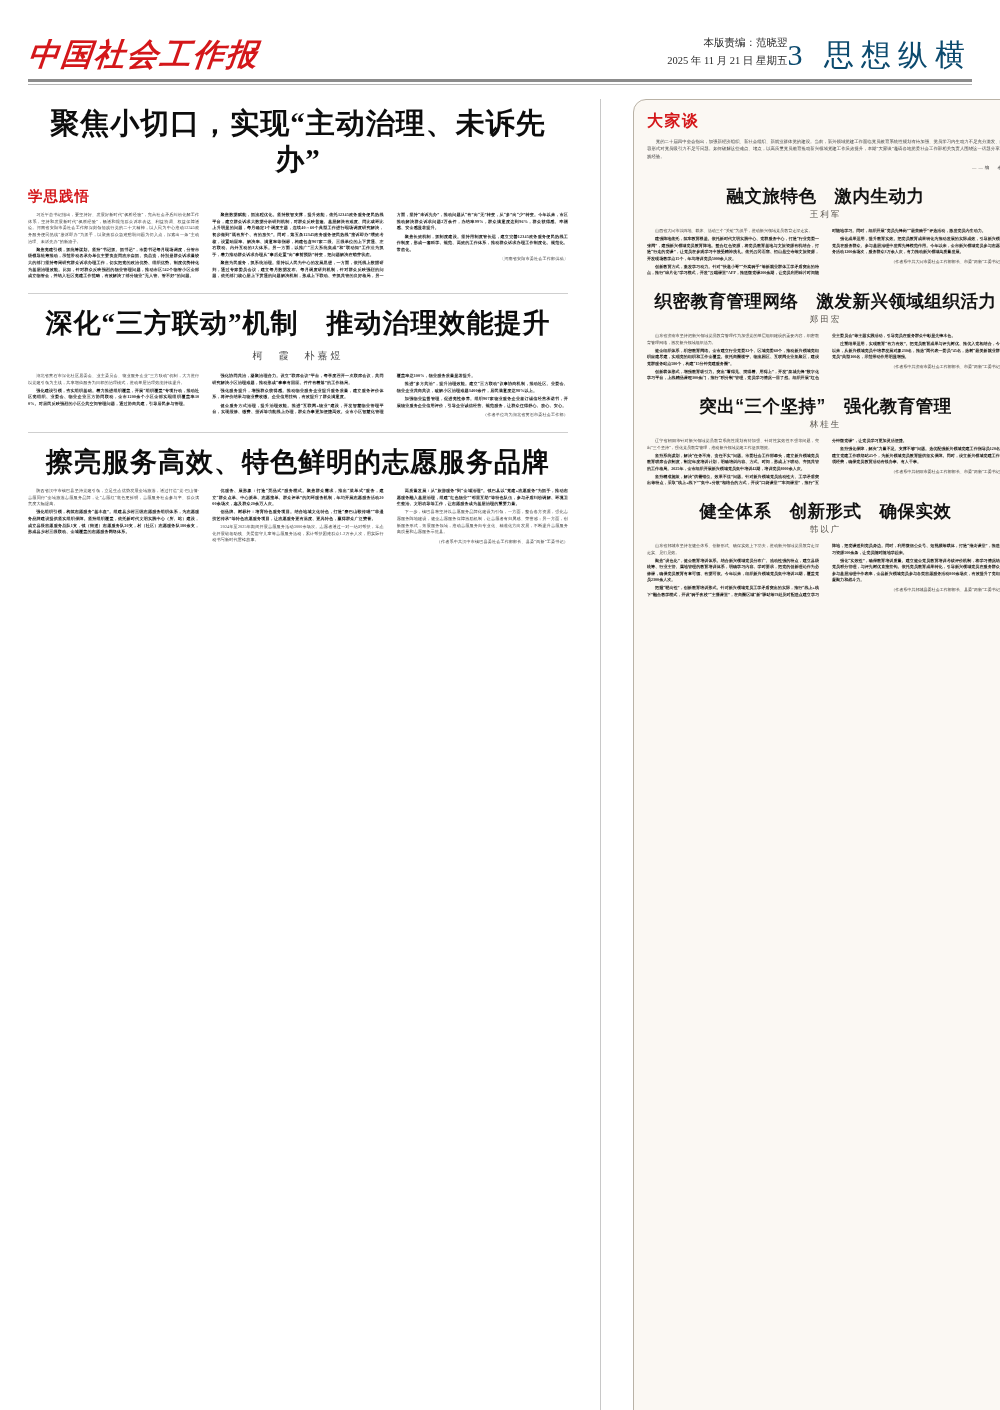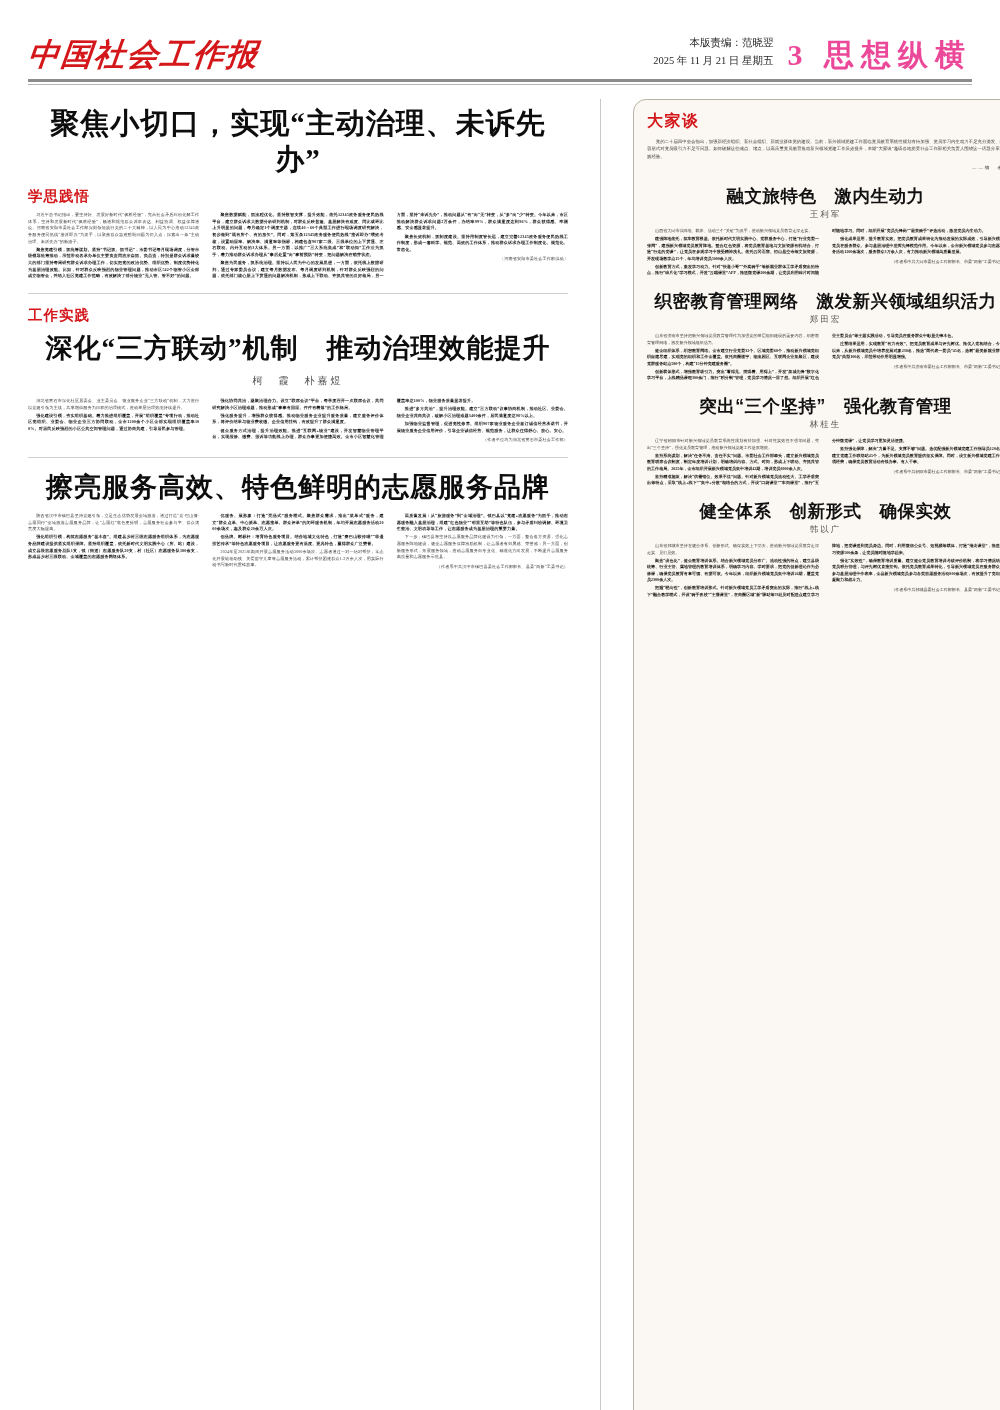--- a/index.html
+++ b/index.html
@@ -22,26 +22,26 @@
   .logo-text{
     font-family:"Liberation Serif","DejaVu Serif",serif;
     font-size:31px;font-weight:bold;color:#d4171a;
     letter-spacing:2px;
     font-style:italic;
     transform:skewX(-6deg);
     white-space:nowrap;
     line-height:1.1;
   }
   .masthead-right{
-    flex:0 0 auto;text-align:right;display:flex;align-items:flex-end;gap:14px;
+    flex:0 0 auto;text-align:right;display:flex;align-items:flex-end;gap:0;
     padding-bottom:2px;
   }
   .mh-meta{font-size:10.5px;line-height:1.7;color:#2a2a2a;text-align:right;white-space:nowrap;}
   .mh-section{
-    font-size:30px;font-weight:bold;letter-spacing:7px;color:#ec4899;
+    font-size:30px;font-weight:normal;letter-spacing:7px;color:#0c4a6e;
     white-space:nowrap;line-height:1;
   }
   .mh-rule{
     margin-top:7px;height:3px;background:#8c8c8c;width:100%;
   }
   .mh-rule2{height:1px;background:#b4b4b4;margin-top:2px;width:100%;}
 
   
   .body-grid{display:flex;gap:16px;margin-top:14px;}
   .left-col{width:540px;flex:0 0 540px;}
@@ -150,21 +150,20 @@
           <p class="sub">聚焦数据赋能，抓流程优化。坚持数智支撑，提升效能，依托12345政务服务便民热线平台，建立群众诉求大数据分析研判机制，对群众反映普遍、基层解决有难度、同比或环比上升明显的问题，每月确定1个调度主题，连续40～60个典型工作进行现场调度研究解决，初步做到“既有所个、有的放矢”。同时，第五条12345政务服务便民热线“接诉即办”绩效考核，设置响应率、解决率、满意率等指标，构建包含907家二级、三级单位的上下贯通、左右联动、内外互动的3大体系。另一方面，以推广“三大系统集成”和“联动知”工作法为抓手，着力推动群众诉求办理从“事后处置”向“事前预防”转变，把问题解决在萌芽状态。</p>
           <p class="sub">聚焦为民服务，抓系统治理。坚持以人民为中心的发展思想，一方面，依托线上数据研判，通过专家委员会议，建立每月数据发布、每月调度研判机制，针对群众反映强烈的问题，依托部门核心层上下贯通的问题解决机制，形成上下联动、齐抓共管的良好格局，另一方面，坚持“未诉先办”，推动问题从“有”向“无”转变，从“多”向“少”转变。今年以来，市区推动解决群众诉求问题2万余件，办结率99%，群众满意度达到96%，群众获得感、幸福感、安全感显著提升。</p>
           <p class="sub">聚焦长效机制，抓制度建设。坚持用制度管长远，建立完善12345政务服务便民热线工作制度，形成一套科学、规范、高效的工作体系，推动群众诉求办理工作制度化、规范化、常态化。</p>
           <p class="attrib">〔河南省安阳市委社会工作部供稿〕</p>
         </div>
       </div>
 
       <div class="hr-thin"></div>
 
       <div>
-        <div class="kicker">工作实践</div>
         <div class="headline-2">深化“三方联动”机制　推动治理效能提升</div>
         <div class="byline">柯　霞　朴嘉煜</div>
         <div class="cols3 body-text">
           <p>湖北省黄石市深化社区居委会、业主委员会、物业服务企业“三方联动”机制，大力推行以党建引领为主线，共享增值服务为目标的治理模式，推动基层治理效能持续提升。</p>
           <p class="sub">强化建设引领，夯实组织基础。着力推进组织覆盖，开展“组织覆盖”专项行动，推动社区党组织、业委会、物业企业三方协同联动，全市1200余个小区全部实现组织覆盖率100%。对居民反映强烈的小区公共空间管理问题，通过协商共建，引导居民参与管理。</p>
           <p class="sub">强化协同共治，凝聚治理合力。设立“联席会议”平台，每季度召开一次联席会议，共同研究解决小区治理难题，推动形成“事事有回应、件件有着落”的工作格局。</p>
           <p class="sub">强化服务提升，增强群众获得感。推动物业服务企业提升服务质量，建立服务评价体系，将评价结果与物业费收缴、企业信用挂钩，有效提升了群众满意度。</p>
           <p class="sub">健全服务方式治理，提升治理效能。推进“互联网+物业”建设，开发智慧物业管理平台，实现报修、缴费、投诉等功能线上办理，群众办事更加便捷高效。全市小区智慧化管理覆盖率达100%，物业服务质量显著提升。</p>
           <p class="sub">推进“多方共治”，提升治理效能。建立“三方联动”议事协商机制，推动社区、业委会、物业企业共商共议，破解小区治理难题3400余件，居民满意度达98%以上。</p>
           <p class="sub">加强物业监督管理，促进党性修养。组织907家物业服务企业签订诚信经营承诺书，开展物业服务企业信用评价，引导企业诚信经营、规范服务，让群众住得舒心、放心、安心。</p>

